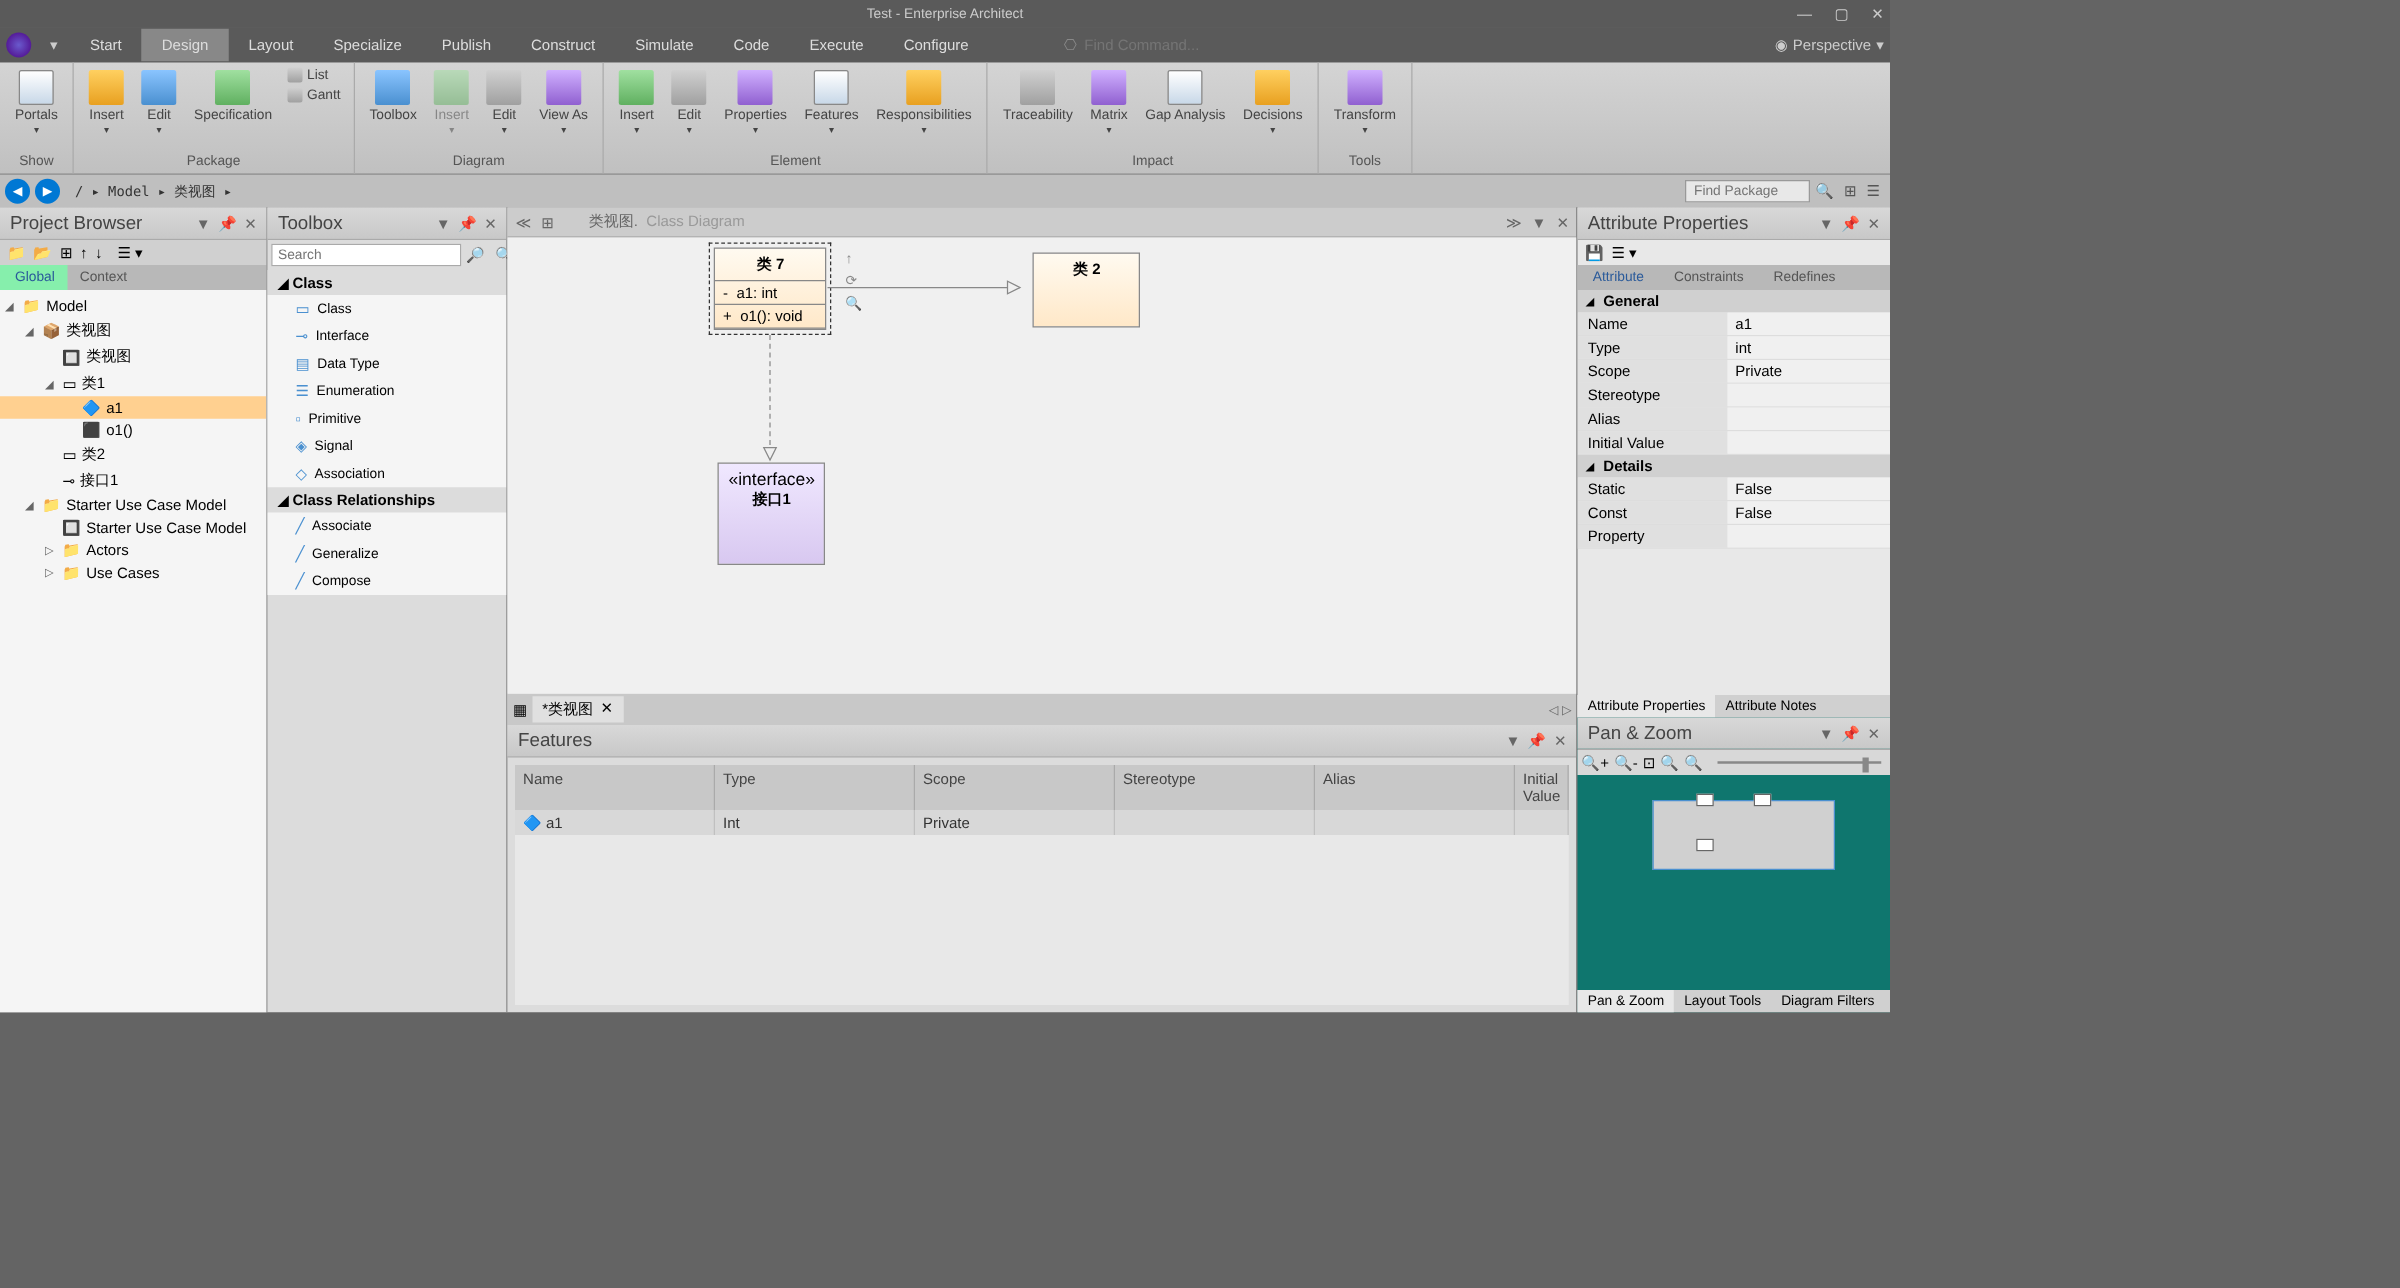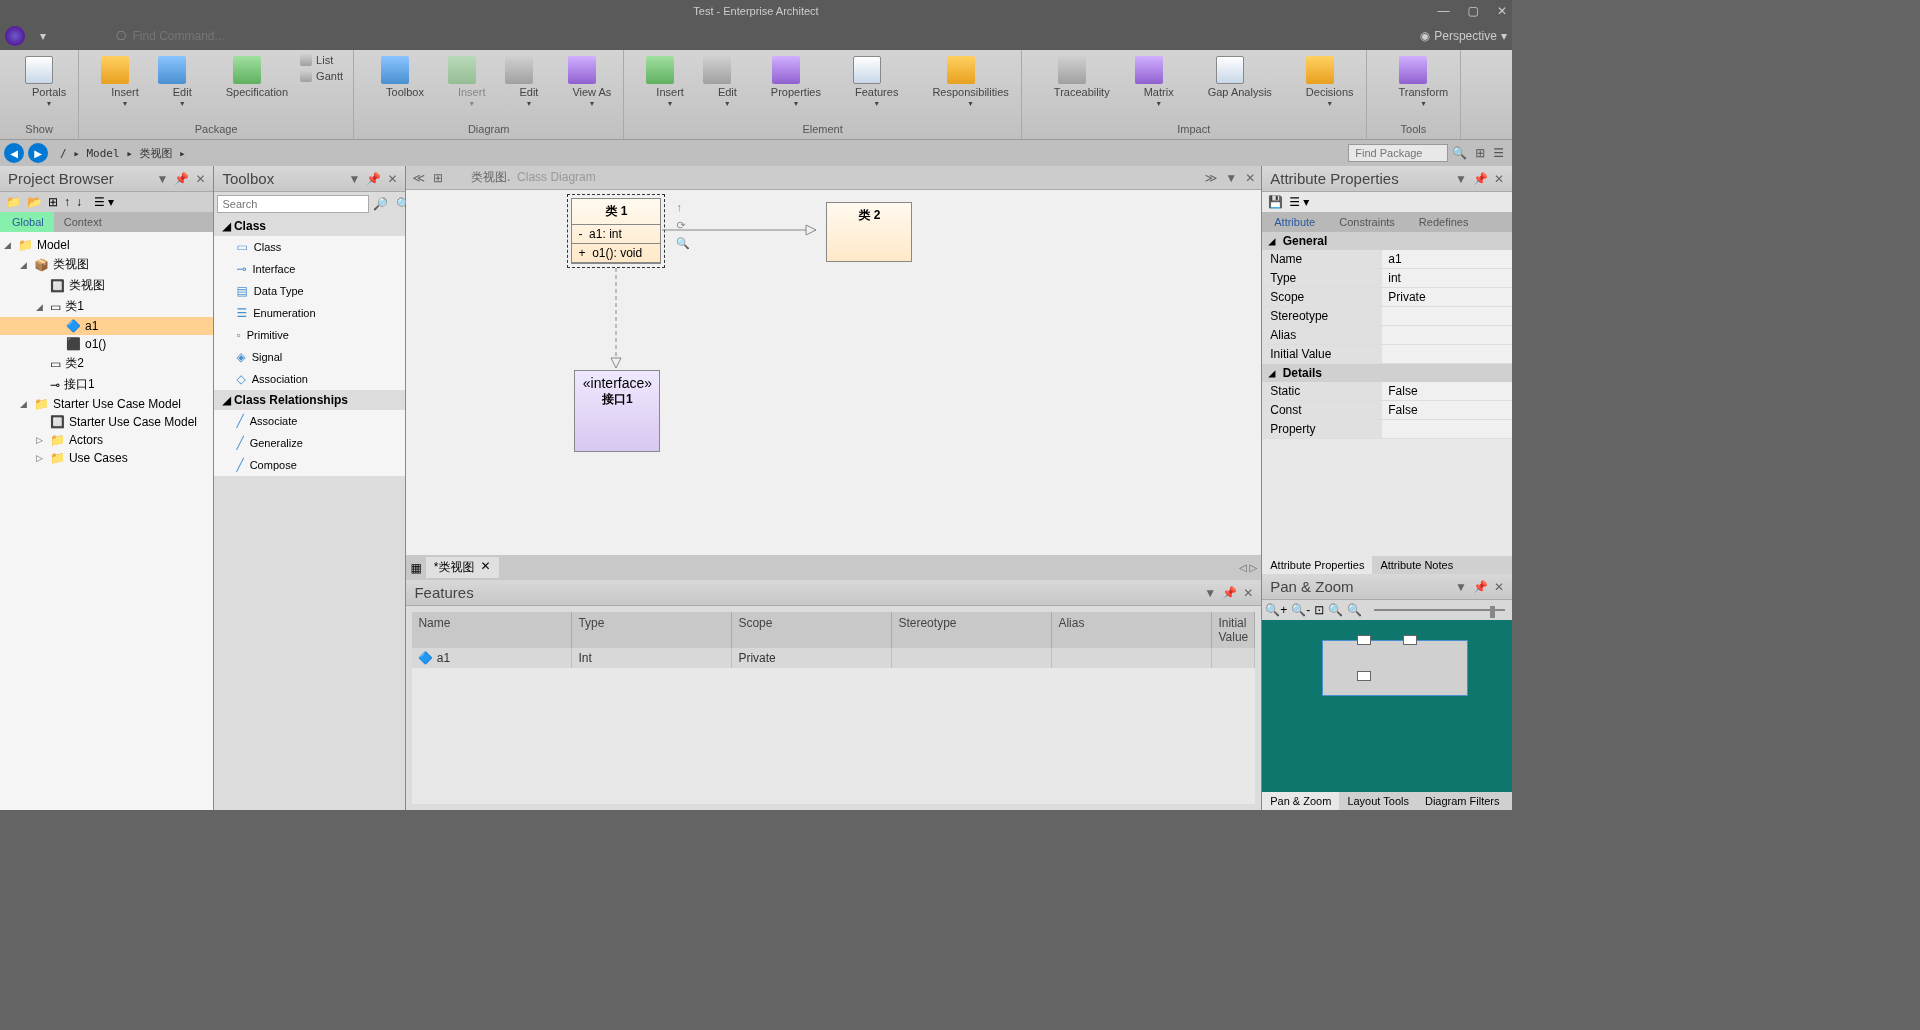--- a/index.html
+++ b/index.html
@@ -16,21 +16,21 @@
 .find-cmd { margin-left: 60px; display: flex; align-items: center; }
 .loc-icon { color: #888; margin-right: 6px; }
 .find-input { background: transparent; border: none; color: #999; width: 150px; }
 .perspective { margin-left: auto; color: #ccc; font-size: 11px; display: flex; align-items: center; gap: 4px; }
 
 .ribbon { background: linear-gradient(#d4d4d4, #c0c0c0); height: 90px; display: flex; align-items: stretch; border-bottom: 1px solid #999; }
 .ribbon-group { display: flex; flex-direction: column; border-right: 1px solid #aaa; padding: 2px 6px; }
 .ribbon-buttons { display: flex; flex: 1; align-items: flex-start; gap: 2px; }
 .ribbon-btn-lg { display: flex; flex-direction: column; align-items: center; padding: 4px 6px; cursor: pointer; min-width: 36px; }
 .ribbon-btn-lg .ricon { width: 28px; height: 28px; margin-bottom: 2px; }
-.ribbon-btn-lg span { font-size: 11px; text-align: center; line-height: 12px; color: #444; margin-left: 20px; }
+.ribbon-btn-lg span { font-size: 11px; text-align: center; line-height: 12px; color: #444; }
 .ribbon-label { text-align: center; font-size: 11px; color: #555; padding: 2px 0; }
 .ribbon-btn-sm { display: flex; align-items: center; padding: 2px 4px; font-size: 11px; color: #444; gap: 4px; }
 .ribbon-side { display: flex; flex-direction: column; justify-content: center; }
 
 .breadcrumb-bar { background: #bfbfbf; height: 26px; display: flex; align-items: center; padding: 0 4px; }
 .nav-circle { width: 20px; height: 20px; border-radius: 50%; background: #0078d4; color: #fff; display: flex; align-items: center; justify-content: center; font-size: 10px; margin-right: 4px; cursor: pointer; }
 .breadcrumb { font-family: monospace; font-size: 11px; margin-left: 8px; color: #333; }
 .find-pkg { margin-left: auto; background: #e8e8e8; border: 1px solid #999; padding: 2px 6px; width: 100px; font-size: 11px; color: #888; }
 
 .workspace { display: flex; height: 644px; }
@@ -123,20 +123,32 @@
   <div class="winbtns">
     <span>—</span>
     <span>▢</span>
     <span>✕</span>
   </div>
 </div>
 
 <div class="menubar">
   <div class="logo"></div>
   <span style="color:#ccc;margin-right:10px">▾</span>
+  <div id="menus" style="display:flex">
+      <div class="menu-item">Start</div>
+      <div class="menu-item active">Design</div>
+      <div class="menu-item">Layout</div>
+      <div class="menu-item">Specialize</div>
+      <div class="menu-item">Publish</div>
+      <div class="menu-item">Construct</div>
+      <div class="menu-item">Simulate</div>
+      <div class="menu-item">Code</div>
+      <div class="menu-item">Execute</div>
+      <div class="menu-item">Configure</div>
+    </div>
   <div class="find-cmd">
     <span class="loc-icon">⎔</span>
     <input class="find-input" placeholder="Find Command..." style="">
   </div>
   <div class="perspective">
     <span>◉</span>
     <span>Perspective</span>
     <span>▾</span>
   </div>
 </div>
@@ -399,21 +411,21 @@
       <div class="canvas-tabs">
         <span>≪</span>
         <span>⊞</span>
         <span style="margin-left:20px"><span>类视图.</span> &nbsp;<span style="color:#999">Class Diagram</span></span>
         <span style="margin-left:auto">≫</span>
         <span>▼</span>
         <span>✕</span>
       </div>
       <div class="canvas">
         <div class="uml-class selected" style="left:165px;top:8px;width:90px">
-          <div class="cname">类 1</div>
+          <div class="cname">类 7</div>
           <div class="csection">- &nbsp;<span>a1: int</span></div>
           <div class="csection">+ &nbsp;<span>o1(): void</span></div>
         </div>
         <div class="uml-class" style="left:420px;top:12px;width:86px;height:60px">
           <div class="cname" style="border:none">类 2</div>
         </div>
         <div class="uml-interface" style="left:168px;top:180px;width:86px;height:82px">
           <div style="font-size:14px">«interface»</div>
           <div style="font-weight:bold">接口1</div>
         </div>

